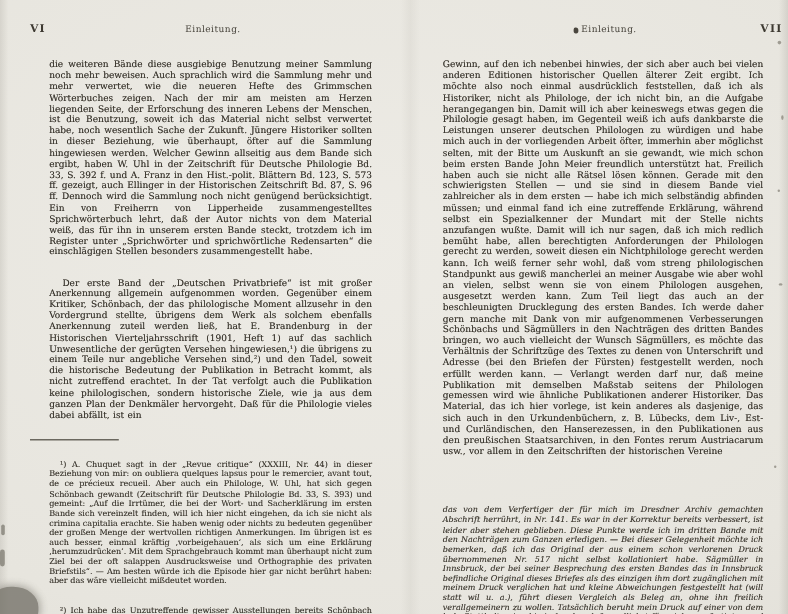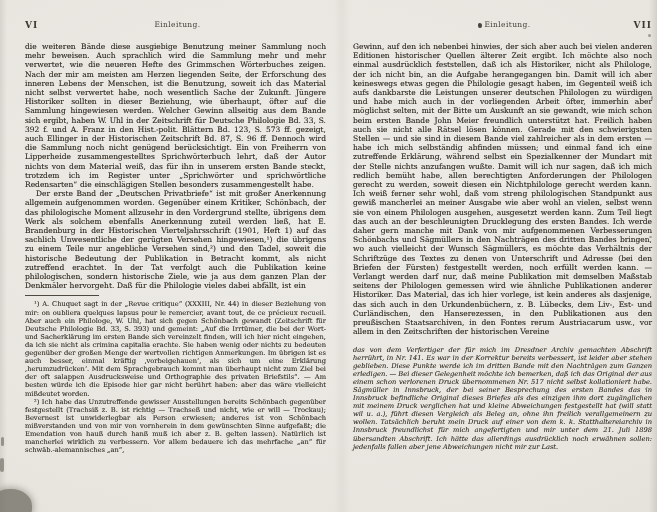--- a/index.html
+++ b/index.html
@@ -21,34 +21,34 @@
   .page-right .pagenum{right:0;}
   .pagehead .runtitle{
     position:absolute;left:4px;right:0;text-align:center;
     font-size:7.5px;letter-spacing:.4px;color:#46423a;
   }
   .inkmark{
     display:inline-block;width:4px;height:5px;margin-right:2px;
     background:#4a463e;border-radius:40% 60% 50% 50%;vertical-align:middle;
   }
   .bodytext p{
-    margin:0;
+    margin:16px;
     font-size:7.5px;line-height:9.2px;
     text-align:justify;
     text-shadow:0 0 .4px rgba(55,50,42,.55);
     word-spacing:.4px;
   }
   .bodytext p.indent{text-indent:11px;}
   .fnrule{
     width:74px;border:0;border-top:1px solid #4d4940;
     margin:5px 0 4px 0;height:0;
   }
   .fngap{height:9px;}
   .footnotes p{
-    margin:0;
+    margin:16px;
     font-size:6.7px;line-height:8.1px;
     text-align:justify;
     text-indent:9px;
     color:#3d3931;
     text-shadow:0 0 .3px rgba(55,50,42,.5);
   }
   .footnotes p.cont{text-indent:0;font-style:italic;}
   
   .gutter{
     position:absolute;top:0;bottom:0;left:334px;width:16px;

